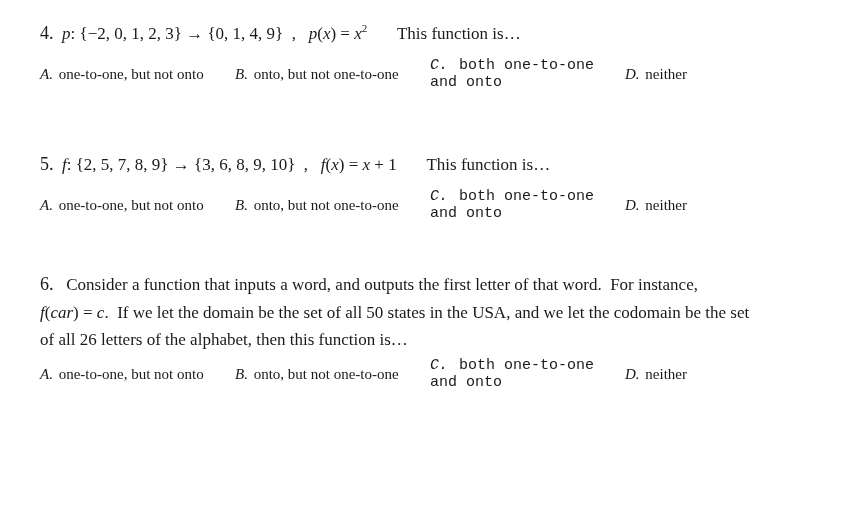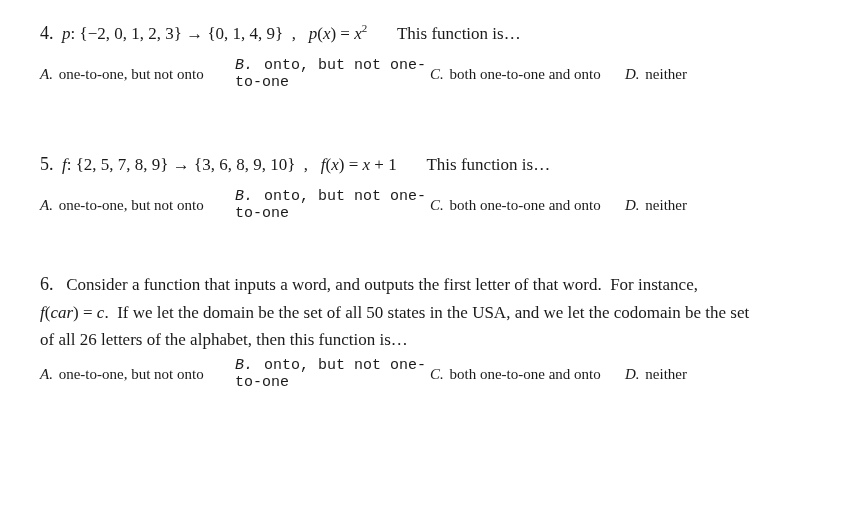--- a/index.html
+++ b/index.html
@@ -46,25 +46,25 @@
     .answer-option {
       display: inline-block;
     }
 
     .answer-option-a {
       width: 195px;
     }
 
     .answer-option-b {
       width: 195px;
-      font-family: Liberation Mono, monospace;
     }
 
     .answer-option-c {
       width: 195px;
+      font-family: Liberation Mono, monospace;
     }
 
     .answer-option-d {
       width: 120px;
     }
 
     .option-letter {
       font-style: italic;
       margin-right: 2px;
     }

